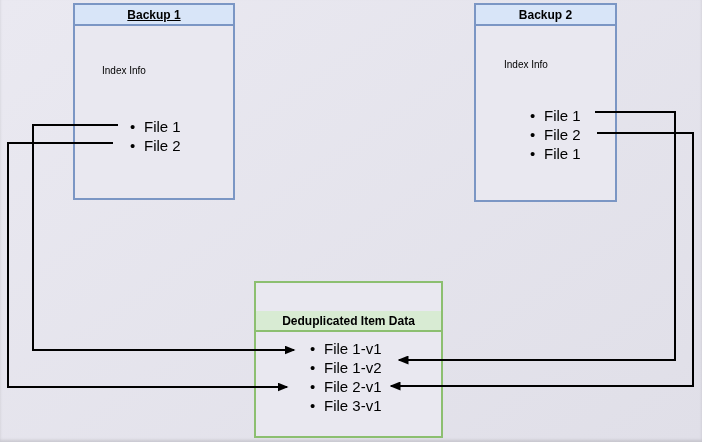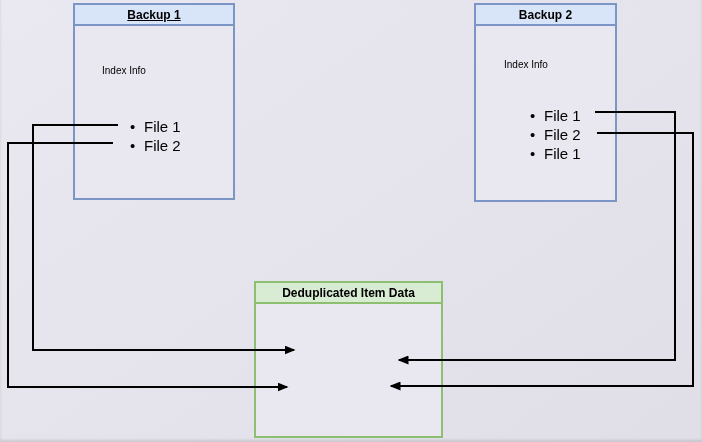--- a/index.html
+++ b/index.html
@@ -29,21 +29,21 @@
     box-sizing: border-box;
     height: 21px;
     line-height: 20px;
     text-align: center;
     font-size: 12px;
     font-weight: bold;
     white-space: nowrap;
     overflow: hidden;
   }
   .node.blue  .node-header { background: var(--blue-node-header-fill, #d8e5f8);  border-bottom: 2px solid var(--blue-node-border, #7b96c4); }
-  .node.green .node-header { background: var(--green-node-header-fill, #d8ebd3); border-bottom: 2px solid var(--green-node-border, #8cbf70); }
+  .node.green .node-header { background: var(--green-node-header-fill, #d8ebd3); border-bottom: 2px solid var(--green-node-border, #8cbf70); margin-top: 28px; }
 
   .node-subtitle {
     position: absolute;
     font-size: 10px;
     line-height: 19px;
     white-space: nowrap;
   }
 
   ul.file-list {
     position: absolute;
@@ -115,20 +115,26 @@
     <div class="node-subtitle">Index Info</div>
     <ul class="file-list">
         <li>File 1</li>
         <li>File 2</li>
         <li>File 1</li>
       </ul>
   </div>
 
   <div class="node green" id="dedup">
     <div class="node-header">Deduplicated Item Data</div>
+    <ul class="file-list">
+        <li>File 1-v1</li>
+        <li>File 1-v2</li>
+        <li>File 2-v1</li>
+        <li>File 3-v1</li>
+      </ul>
   </div>
 
   <svg class="connectors" viewBox="0 0 702 442" xmlns="http://www.w3.org/2000/svg">
     <defs>
       <marker id="arrowhead" markerWidth="11" markerHeight="9" refX="9.5" refY="4.5" orient="auto" markerUnits="userSpaceOnUse">
         <path d="M0,0 L11,4.5 L0,9 Z"></path>
       </marker>
     </defs>
     <polyline points="118,125 33,125 33,350 294,350" marker-end="url(#arrowhead)"></polyline>
     <polyline points="113,143 8,143 8,387 287,387" marker-end="url(#arrowhead)"></polyline>

